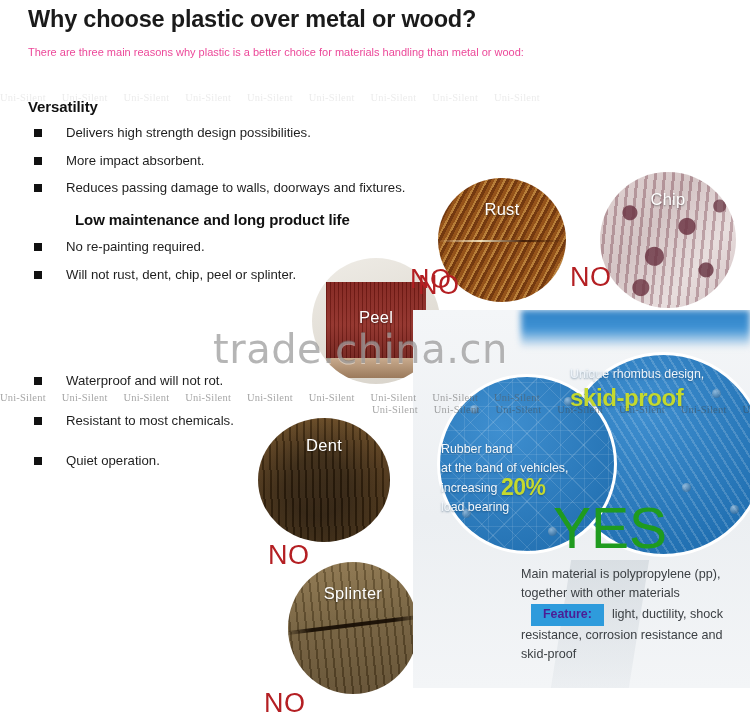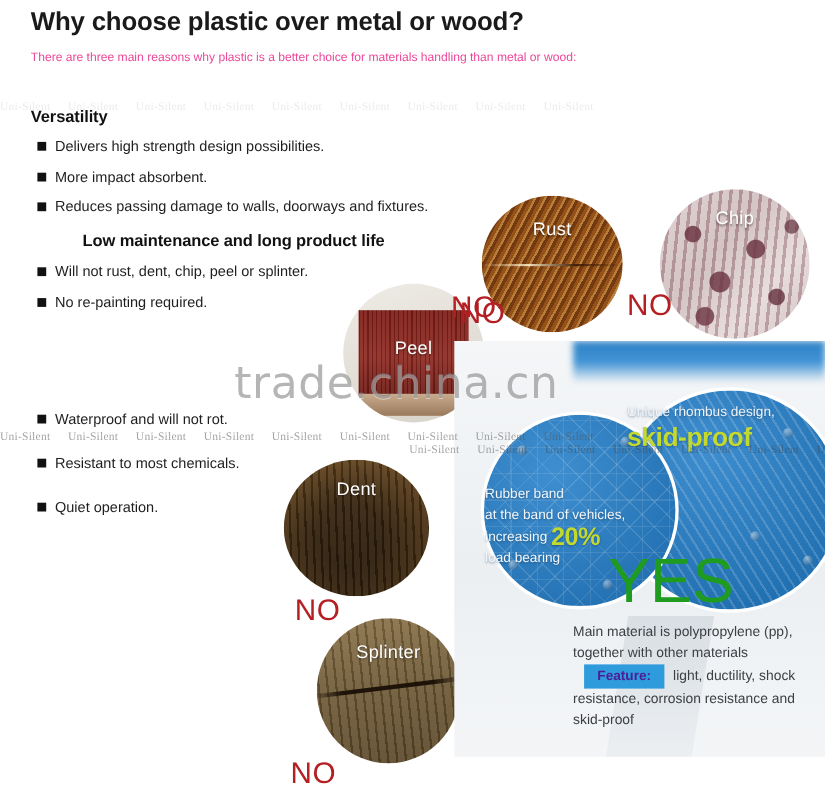--- a/index.html
+++ b/index.html
@@ -24,21 +24,21 @@
     position:absolute;left:28px;font-size:15px;font-weight:bold;color:#111;letter-spacing:-0.1px;
   }
   .sec-head.h1{top:98px;}
   .sec-head.h2{top:211px;margin-left:47px;}
 
   ul.blist{list-style:none;margin:0;padding:0;position:absolute;left:34px;}
   ul.blist.g1{top:124px;}
   ul.blist.g2{top:238px;}
   ul.blist.g3{top:372px;}
   ul.blist li{
-    position:relative;padding-left:16px;margin:0 0 10.5px 0;
+    position:relative;padding-left:32px;margin:0 0 10.5px 0;
     font-size:13.2px;line-height:17px;color:#1e1e1e;white-space:nowrap;
   }
   ul.blist.g3 li{margin-bottom:23px;}
   ul.blist li .bullet{
     position:absolute;left:0;top:5px;width:8px;height:8px;background:#111;display:block;
   }
 
   
   .collage{position:absolute;left:250px;top:150px;width:500px;height:566px;z-index:2;}
 
@@ -208,22 +208,22 @@
 
     <div class="sec-head h1">Versatility</div>
     <ul class="blist g1">
       <li><span class="bullet"></span><span>Delivers high strength design possibilities.</span></li>
       <li><span class="bullet"></span><span>More impact absorbent.</span></li>
       <li><span class="bullet"></span><span>Reduces passing damage to walls, doorways and fixtures.</span></li>
     </ul>
 
     <div class="sec-head h2">Low maintenance and long product life</div>
     <ul class="blist g2">
+      <li><span class="bullet"></span><span>No re-painting required.</span></li>
       <li><span class="bullet"></span><span>Will not rust, dent, chip, peel or splinter.</span></li>
-      <li><span class="bullet"></span><span>No re-painting required.</span></li>
     </ul>
 
     <ul class="blist g3">
       <li><span class="bullet"></span><span>Waterproof and will not rot.</span></li>
       <li><span class="bullet"></span><span>Resistant to most chemicals.</span></li>
       <li><span class="bullet"></span><span>Quiet operation.</span></li>
     </ul>
   </div>
 
   <div class="collage">

